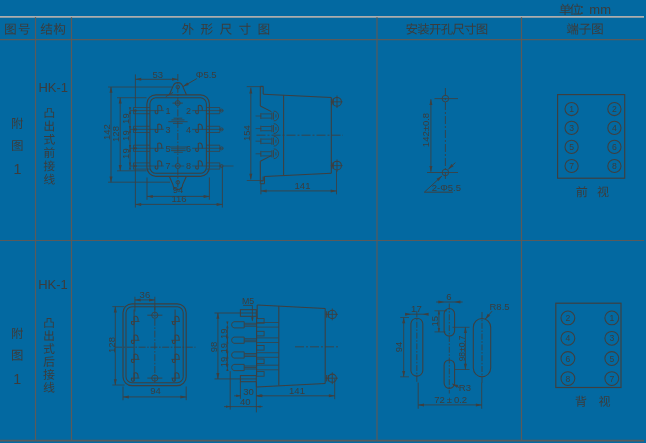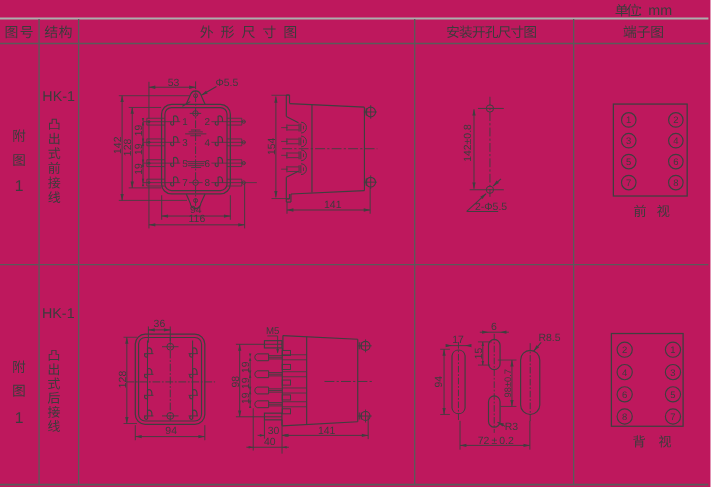--- a/index.html
+++ b/index.html
@@ -1,14 +1,14 @@
 <!DOCTYPE html>
 <html><head><meta charset="utf-8"><style>
 html,body{margin:0;padding:0;background:#fff}
-#page{position:relative;width:646px;height:443px;background:#be185d;overflow:hidden}
+#page{position:relative;width:646px;height:443px;background:#0369a1;overflow:hidden}
 svg{position:absolute;left:0;top:0;font-family:"Liberation Sans",sans-serif}
 </style></head><body>
 <div id="page">
 <svg width="646" height="443" viewBox="0 0 646 443">
 <defs>
 <path id="g00" d="M369 658H914V585H369ZM435 509 503 525Q516 472 527 414Q539 356 549 299Q559 242 566 191Q573 140 577 102L503 80Q500 120 493 172Q487 224 477 282Q468 340 457 399Q446 457 435 509ZM774 532 853 519Q842 457 829 388Q816 319 801 250Q786 181 770 119Q755 56 740 6L674 21Q689 72 703 136Q718 199 731 269Q745 339 756 407Q767 475 774 532ZM326 34H955V-38H326ZM570 828 641 847Q655 810 669 766Q684 723 692 691L617 669Q611 701 598 746Q584 791 570 828ZM286 836 357 815Q324 730 281 648Q237 565 186 492Q135 419 81 363Q77 372 69 386Q62 400 53 415Q45 429 38 437Q87 486 133 550Q179 614 219 687Q258 761 286 836ZM180 579 254 653 255 652V-78H180Z"></path>
 <path id="g01" d="M303 781H701V398H627V710H374V398H303ZM142 76H863V6H142ZM100 468H346V398H173V-67H100ZM649 468H904V-60H829V398H649Z"></path>
 <path id="g02" d="M457 839H539V19H457ZM814 341H895V-78H814ZM150 749H228V477H774V750H855V404H150ZM104 341H187V54H853V-21H104Z"></path>
 <path id="g03" d="M53 682H947V613H53ZM156 360H437V301H156ZM156 200H437V141H156ZM604 514H674V104H604ZM409 523H482V6Q482 -22 475 -38Q467 -54 446 -63Q425 -72 391 -74Q358 -76 307 -76Q304 -62 296 -42Q289 -23 281 -9Q319 -10 350 -11Q381 -11 391 -10Q402 -10 406 -6Q409 -2 409 7ZM807 544H881V13Q881 -19 872 -37Q863 -54 839 -63Q816 -72 778 -74Q739 -77 681 -76Q678 -61 670 -40Q662 -20 654 -4Q699 -6 736 -6Q773 -6 786 -5Q798 -5 802 -1Q807 3 807 14ZM208 816 278 841Q307 810 335 770Q363 730 378 701L304 673Q292 702 264 743Q237 783 208 816ZM723 845 803 819Q775 772 743 724Q710 676 683 641L616 665Q635 690 655 721Q675 753 692 785Q710 818 723 845ZM116 523H433V459H187V-75H116Z"></path>
 <path id="g04" d="M459 632H536V-79H459ZM221 437V329H785V437ZM221 603V497H785V603ZM148 667H861V265H148ZM54 170H949V100H54ZM235 806 299 836Q330 802 361 761Q392 719 407 687L340 654Q325 684 295 728Q266 771 235 806ZM709 836 790 809Q760 761 726 712Q691 662 662 628L598 653Q617 677 638 709Q659 741 678 775Q697 808 709 836Z"></path>

